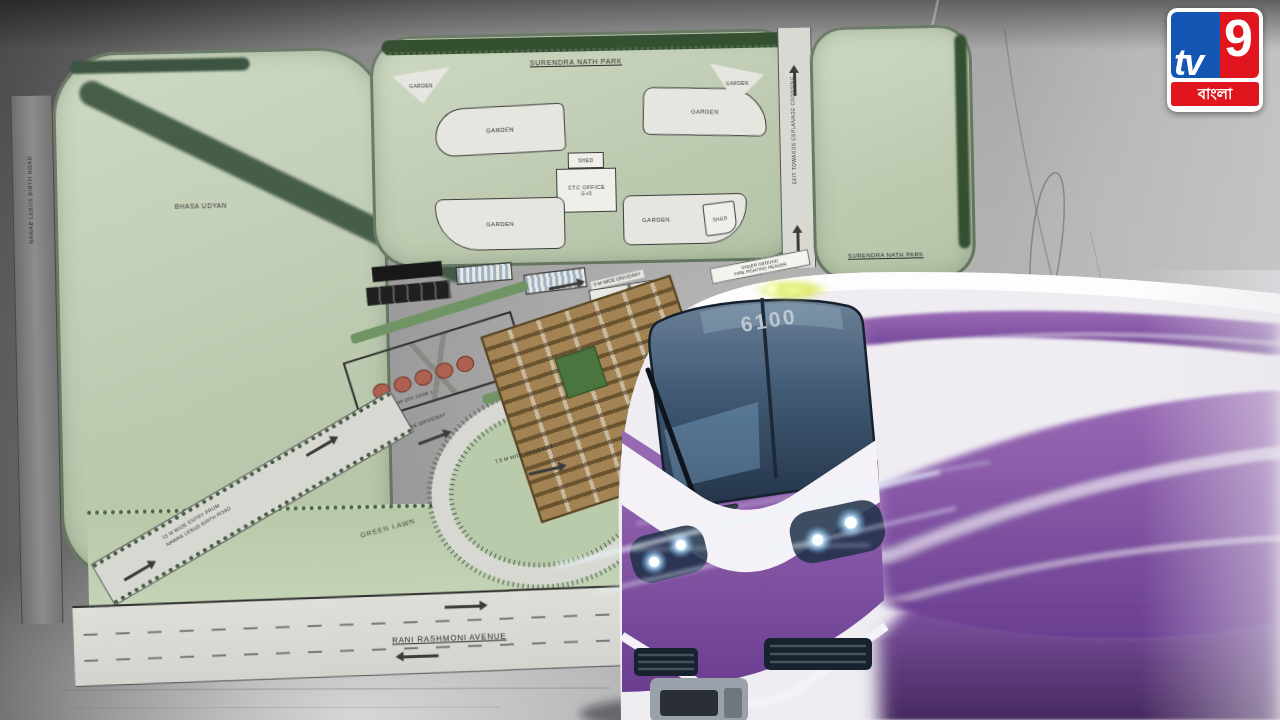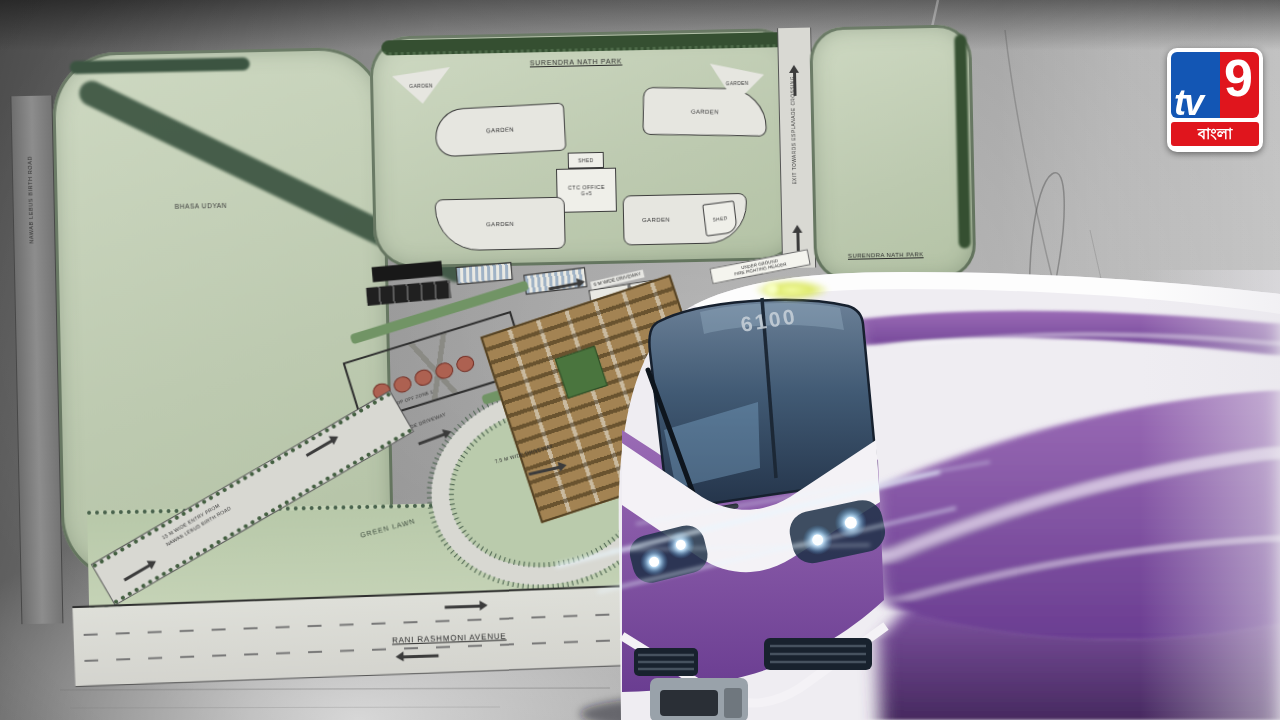--- a/index.html
+++ b/index.html
@@ -33,21 +33,21 @@
   .arr.r::after{right:-7px;border-left:8px solid #3b3b3b;}
   .arr.l::after{left:-7px;border-right:8px solid #3b3b3b;}
   .arr.u{width:2.5px;}
   .arr.u::after{left:50%;margin-left:-5px;top:-7px;margin-top:0;border-top:none;
                 border-left:5px solid transparent;border-right:5px solid transparent;
                 border-bottom:8px solid #3b3b3b;}
   .vtext{writing-mode:vertical-rl;transform:rotate(180deg);}
   .hatch{background:repeating-linear-gradient(90deg,#9fb3c8 0 3px,#e9e9e3 3px 6px);}
   
   #logo{position:absolute;left:1167px;top:8px;width:100px;z-index:5;
-        filter:drop-shadow(0 2px 3px rgba(0,0,0,.45));margin-top:40px;}
+        filter:drop-shadow(0 2px 3px rgba(0,0,0,.45));}
   #logo .card{position:relative;width:96px;height:104px;background:#fff;border-radius:10px;padding:4px;box-sizing:border-box;}
   #logo .face{position:relative;width:88px;height:66px;border-radius:6px;overflow:hidden;}
   #logo .blue{position:absolute;left:0;top:0;width:56%;height:100%;background:#1356b4;}
   #logo .red{position:absolute;right:0;top:0;width:44%;height:100%;background:#e0151d;}
   #logo .tv{position:absolute;left:3px;bottom:-6px;color:#fff;font-weight:bold;
             font-size:36px;font-style:italic;letter-spacing:-2px;}
   #logo .nine{position:absolute;right:6px;top:-4px;color:#fff;font-weight:bold;font-size:52px;}
   #logo .ribbon{position:relative;margin-top:4px;width:88px;height:24px;background:#e0151d;border-radius:3px;
             color:#fff;font-weight:bold;font-size:15px;display:flex;align-items:center;justify-content:center;}
   svg{position:absolute;left:0;top:0;}

